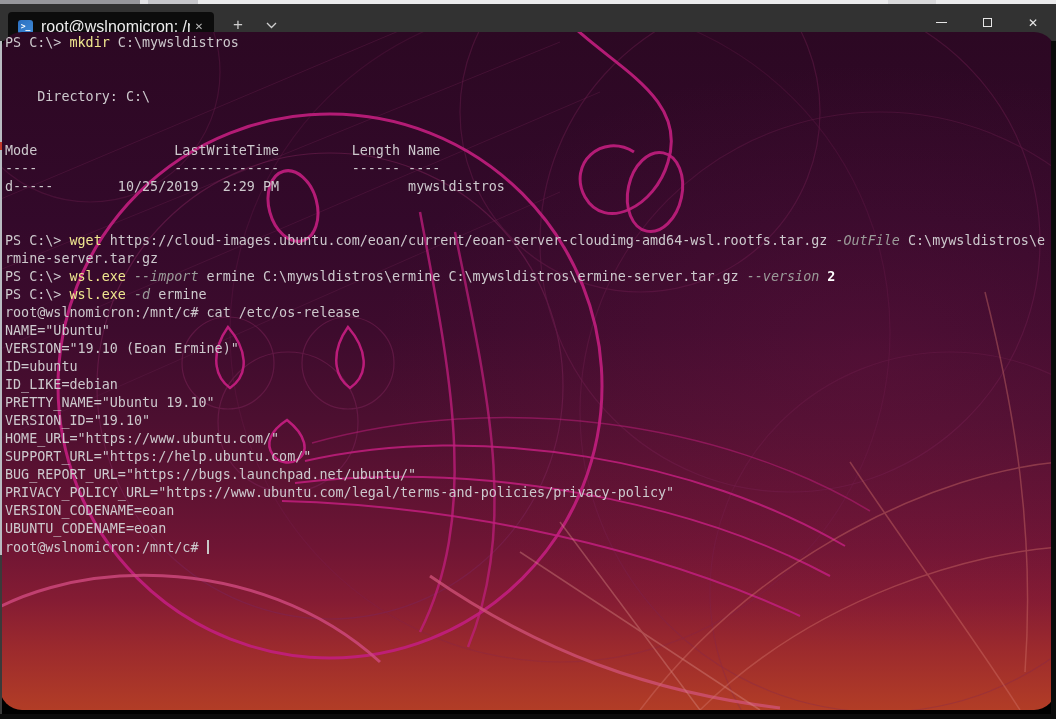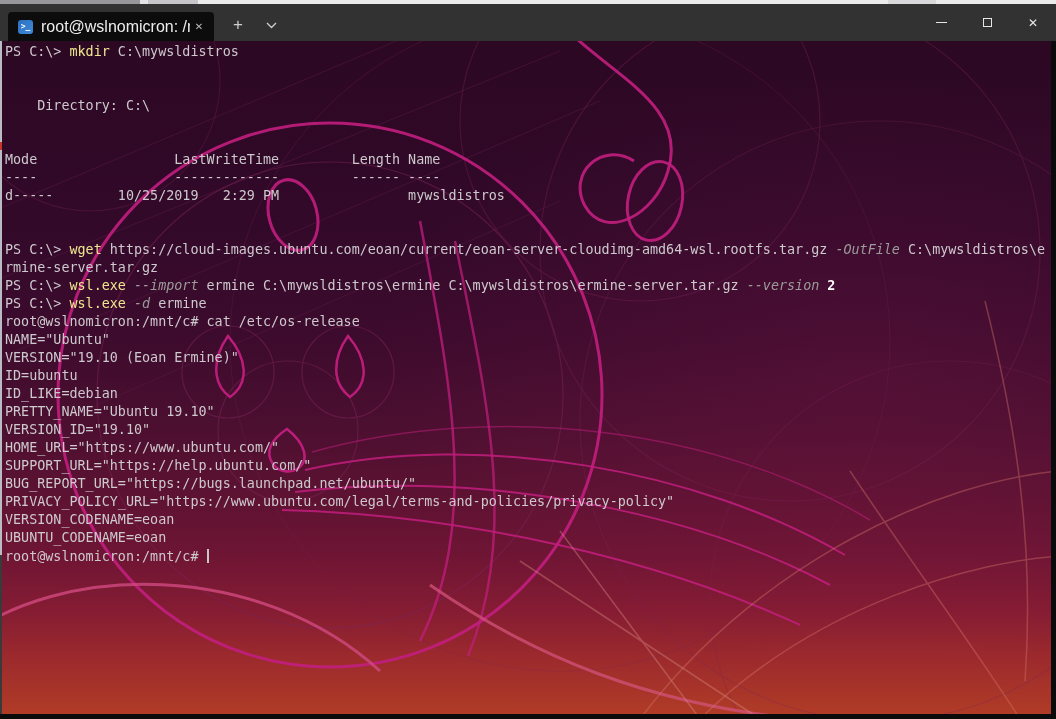--- a/index.html
+++ b/index.html
@@ -31,26 +31,26 @@
   .dropdown { position:absolute; left:258px; top:9px; width:26px; height:24px; background:transparent;
               border:none; display:flex; align-items:center; justify-content:center; }
   .win-controls { position:absolute; right:0; top:0; height:37px; display:flex; }
   .win-btn { width:46px; height:37px; background:transparent; border:none; display:flex;
              align-items:center; justify-content:center; color:#e6e6e6; }
   .min-bar { width:11px; height:1px; background:#e6e6e6; }
   .max-box { width:9px; height:9px; border:1px solid #e6e6e6; }
   .close-glyph { font-size:12px; color:#e8e8e8; }
 
   
-  .terminal { position:absolute; left:0; top:41px; width:1056px; height:678px; overflow:hidden;
+  .terminal { position:absolute; left:0; top:32px; width:1056px; height:678px; overflow:hidden;
               background:
                 radial-gradient(ellipse 700px 420px at 82% 48%, rgba(150,30,85,0.18), rgba(0,0,0,0) 70%),
                 linear-gradient(180deg,
                   #2c0823 0%, #33092a 28%, #3d0b2d 44%, #4c0f30 57%,
-                  #5d1232 67%, #6f1534 76%, #851c33 84%, #9c2a2d 91%, #b23d26 100%); }
+                  #5d1232 67%, #6f1534 76%, #851c33 84%, #9c2a2d 91%, #b23d26 100%); border-radius: 22px; }
   .wallpaper { position:absolute; left:0; top:0; width:1056px; height:678px; }
   .term-text { position:relative; z-index:2; padding:2px 0 0 5px; font-family:"DejaVu Sans Mono", monospace;
                font-size:13.4px; line-height:18px; white-space:pre; }
   .tline { height:18px; }
   .c-fg { color:#cdc9cd; }
   .c-yellow { color:#efe78f; }
   .c-gray { color:#9b9b99;font-style:italic; }
   .c-num { color:#ffffff; font-weight:bold; }
   .cursor { display:inline-block; width:2px; height:14px; background:#c8c8c8; transform:translateY(2px); }
 

